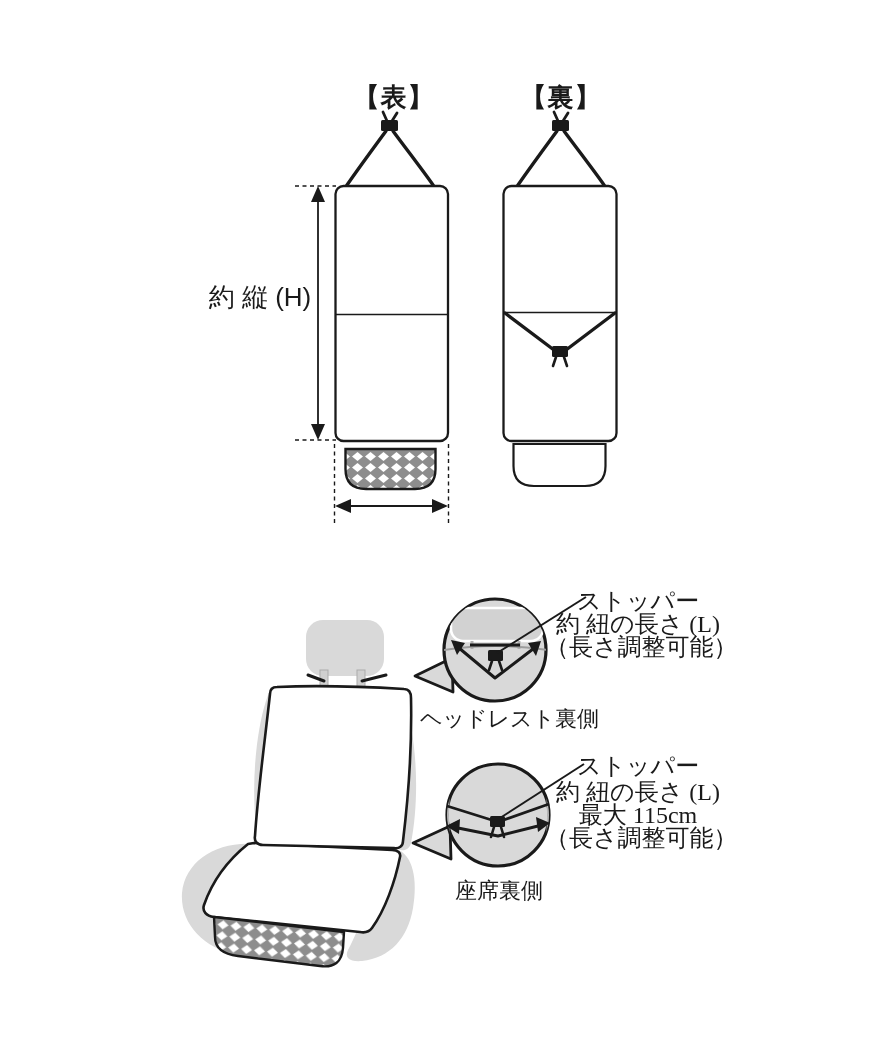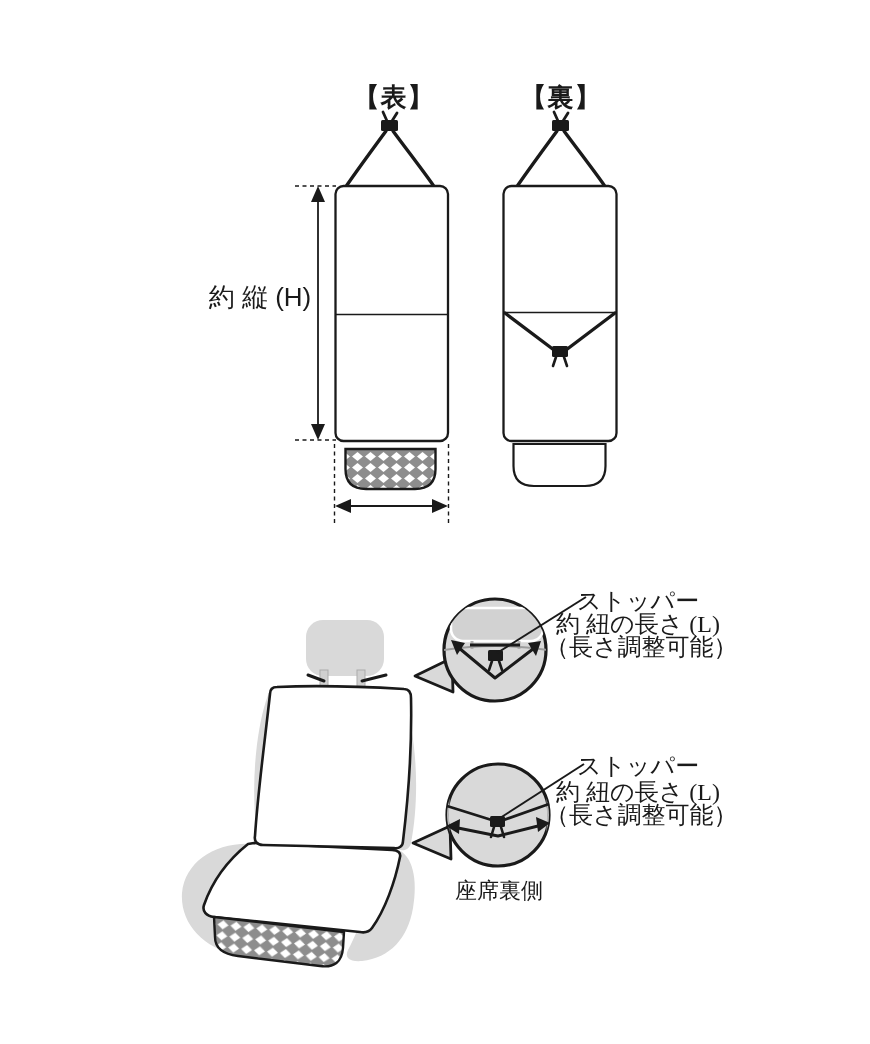--- a/index.html
+++ b/index.html
@@ -141,21 +141,23 @@
 
   <div class="txt dim" style="left:170px;top:283px;width:180px;">
     <span class="l">約 縦 (H)</span>
   </div>
 
   <div class="txt co" style="left:545px;top:588px;width:186px;">ストッパー</div>
   <div class="txt co co-block" style="left:545px;top:613px;width:186px;">
     <span>約 紐の長さ (L)</span>
     <span>（長さ調整可能）</span>
   </div>
+  <div class="txt caption" style="left:420px;top:706px;width:164px;">ヘッドレスト裏側</div>
 
   <div class="txt co" style="left:545px;top:753px;width:186px;">ストッパー</div>
   <div class="txt co co-block" style="left:545px;top:781px;width:186px;">
     <span>約 紐の長さ (L)</span>
+    <span>最大 115cm</span>
     <span>（長さ調整可能）</span>
   </div>
   <div class="txt caption" style="left:417px;top:878px;width:164px;">座席裏側</div>
 
 </div>
 
 </body></html>

